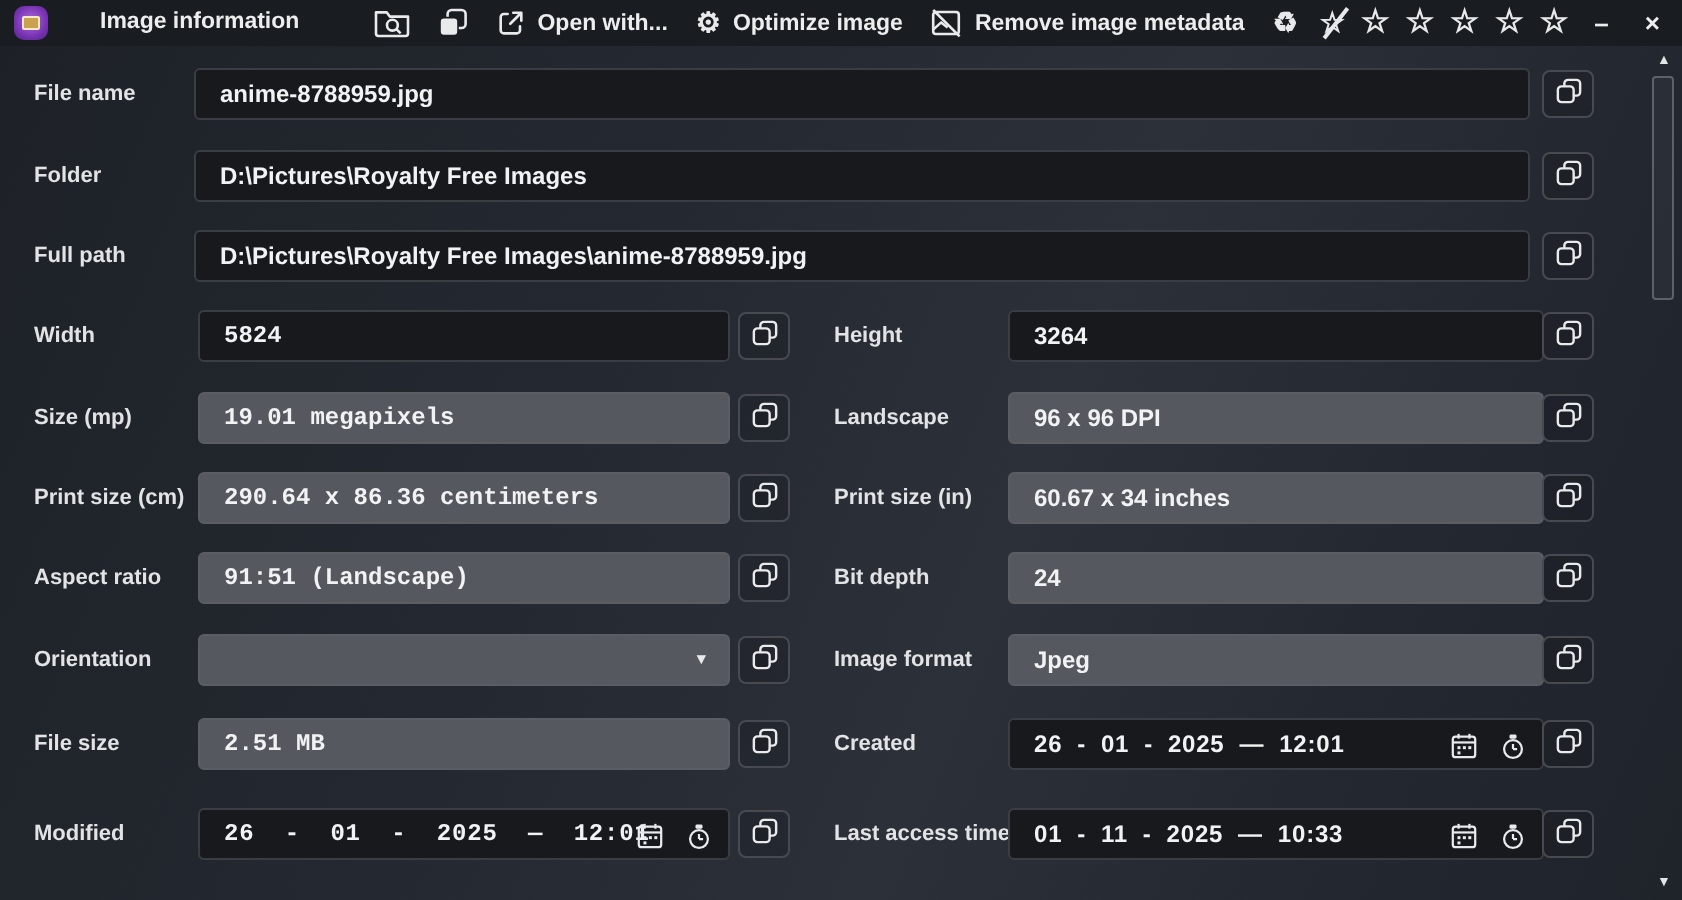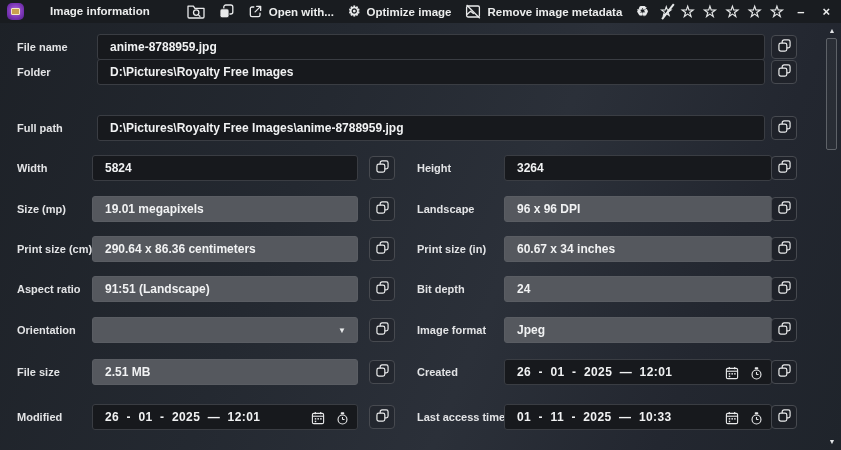--- a/index.html
+++ b/index.html
@@ -24,30 +24,30 @@
   .glyph { color:#e7e9ea; font-size:14px; line-height:21px; }
   .star-btn { padding:0 4px; }
   .star-btn .glyph { font-size:16px; }
   .star-off { position:relative; padding:0 4px; }
   .star-off .slash { position:absolute; left:11px; top:1px; width:1.5px; height:19px; background:#e7e9ea; transform:rotate(38deg); }
   .win-btn { padding:0 9px; font-size:13px; }
 
   
   .body { position:absolute; top:23px; left:0; right:0; bottom:0; }
   .row { position:absolute; left:0; width:820px; height:20px; }
-  .r0{top:11px}.r1{top:36px}.r2{top:92px}.r3{top:132px}.r4{top:173px}
+  .r0{top:11px}.r1{top:52px}.r2{top:92px}.r3{top:132px}.r4{top:173px}
   .r5{top:213px}.r6{top:253px}.r7{top:294px}.r8{top:336px}.r9{top:381px}
   .lbl { position:absolute; left:17px; top:0; line-height:26px; font-size:11px; font-weight:700; color:#e2e3e5; }
   .lbl-r { left:417px; }
   .field { position:absolute; top:0; height:26px; border-radius:3px; display:flex; align-items:center;
     padding:8px 12px; font-size:12px; font-weight:700; color:#f1f2f3; }
   .dark { background:#17191d; border:1px solid #3a3d43; }
   .gray { background:#55585e; border:1px solid #5a5d63; }
   .full  { left:97px;  width:668px; }
-  .half-l{ left:92px;  width:266px; }
+  .half-l{ left:99px;  width:266px;font-family:Liberation Mono, monospace; }
   .half-r{ left:504px; width:268px; }
   .fv { white-space:pre; }
   .date-text { white-space:pre; letter-spacing:0.4px; }
   .copy-btn { position:absolute; top:1px; width:26px; height:24px; border:1px solid #474a50; border-radius:4px;
     background:rgba(18,20,24,0.25); display:flex; align-items:center; justify-content:center; cursor:default; }
   .copy-l { left:369px; } .copy-r { left:771px; }
   .icon-btn { position:absolute; top:4px; width:18px; height:18px; border:none; background:transparent;
     display:flex; align-items:center; justify-content:center; padding:0; }
   .cal { right:30px; } .clk { right:6px; }
   .chevron { position:absolute; right:11px; top:0; line-height:26px; font-size:8px; color:#e7e9ea; }

